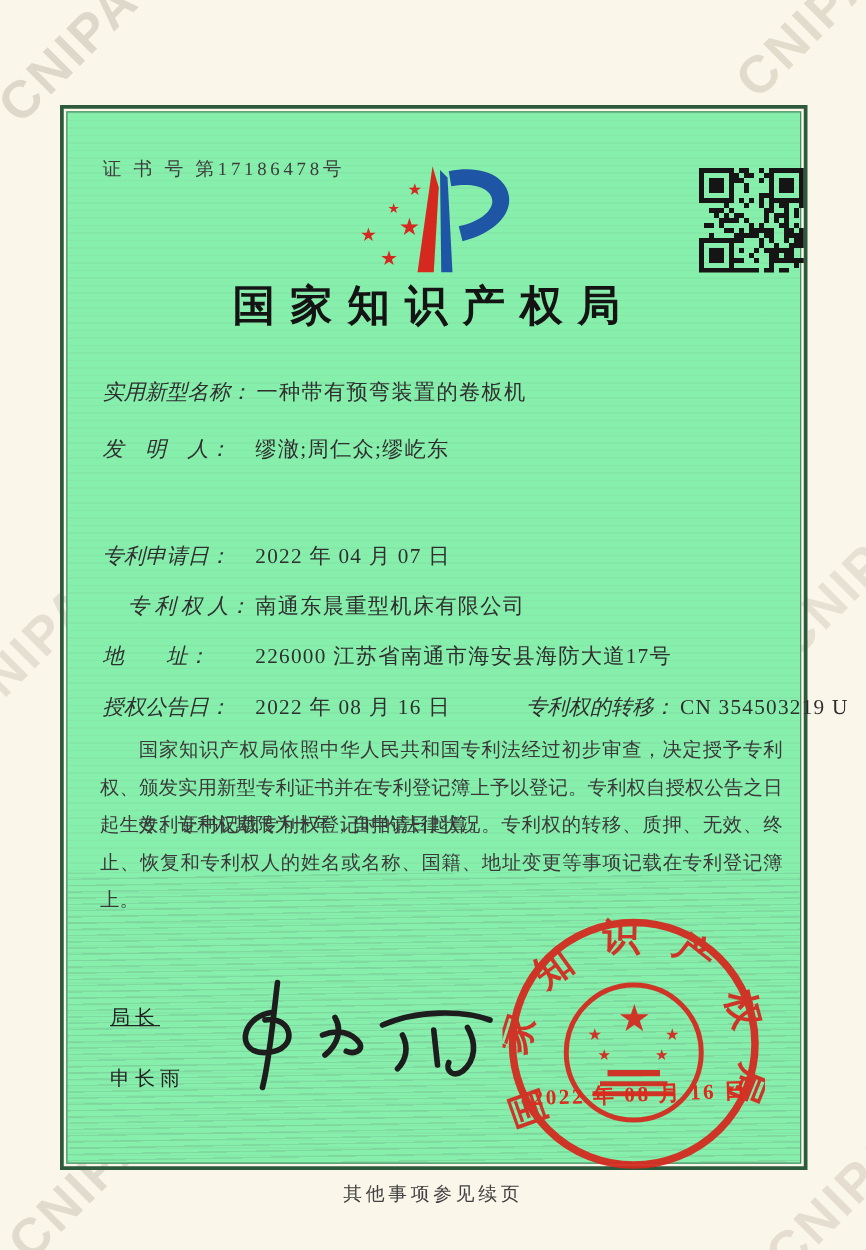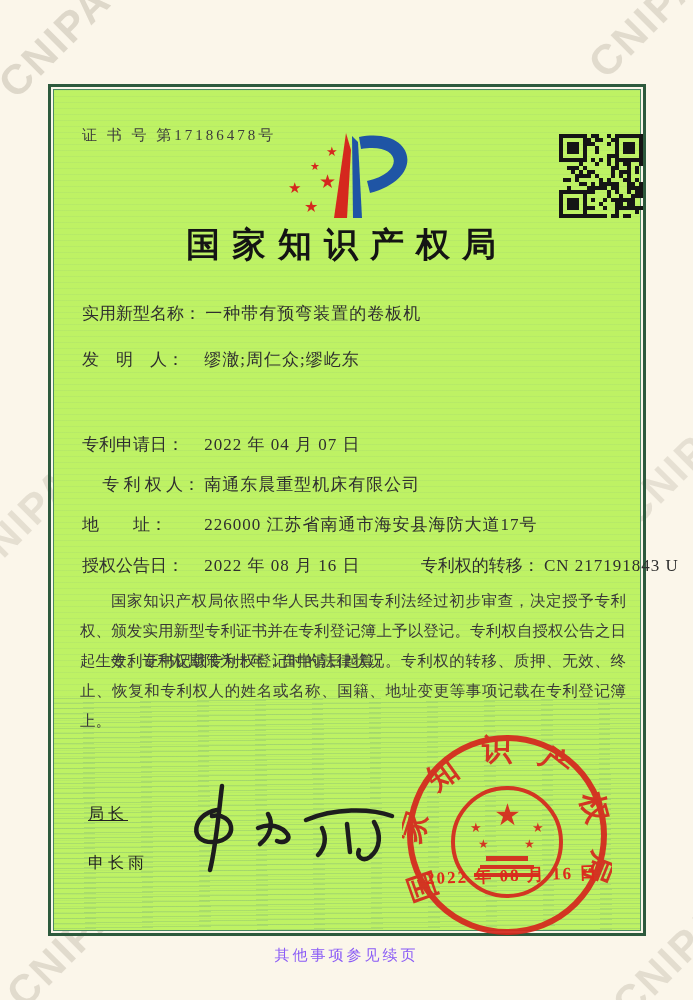--- a/index.html
+++ b/index.html
@@ -8,55 +8,55 @@
 
   
   .wm{position:absolute;font-family:"Liberation Sans","DejaVu Sans",sans-serif;
       font-weight:bold;font-size:42px;color:#a89f8d;transform:rotate(-45deg);
       letter-spacing:2px;pointer-events:none;}
 
   
   .frame{position:absolute;left:48px;top:84px;width:598px;height:852px;
          border:3px solid #2d5a3d;box-sizing:border-box;}
   .frame-inner{position:absolute;left:2px;top:2px;right:2px;bottom:2px;
-         border:1px solid #54083c;border-color:#4b8a63;background:#bef264;}
+         border:1px solid #54083c;border-color:#4b8a63;background:#86efac;}
 
   .guilloche-all{position:absolute;left:0;top:0;right:0;bottom:0;
       background:repeating-linear-gradient(180deg, rgba(120,165,135,0.10) 0 1px, transparent 1px 6px);}
   .guilloche-bottom{position:absolute;left:0;top:608px;right:0;bottom:0;
       background:repeating-linear-gradient(179deg, rgba(110,160,125,0.26) 0 1.2px, transparent 1.2px 5px);}
 
   .cert-no{position:absolute;left:28px;top:36px;font-size:15px;color:#3c3c3c;letter-spacing:3px;}
   .logo{position:absolute;left:222px;top:40px;}
   .qr{position:absolute;left:505px;top:44px;}
 
   .title{position:absolute;left:0;top:132px;width:100%;text-align:center;
          font-size:34px;font-weight:bold;color:#141414;letter-spacing:12px;}
 
   .frow{position:absolute;left:28px;font-size:17px;color:#2f2f2f;white-space:nowrap;}
-  .flabel{display:inline-block;min-width:118px;}
+  .flabel{display:inline-block;min-width:118px;font-style:italic;}
   .fvalue{letter-spacing:1px;}
   .grant-label{margin-left:56px;}
 
   .body-par{position:absolute;left:26px;width:546px;font-size:15.5px;line-height:1.92;
             color:#3a3a3a;text-align:justify;}
   .body-par p{margin:0;text-indent:2em;}
 
   .issuer{position:absolute;left:34px;top:714px;font-size:16px;color:#222;letter-spacing:4px;}
   .issuer .t{margin-bottom:28px;text-decoration:underline;}
   .signature{position:absolute;left:118px;top:688px;}
 
   .seal{position:absolute;left:348px;top:640px;opacity:.93;}
   .seal-date{position:absolute;left:372px;top:774px;font-size:17px;font-weight:bold;
              color:#dd2a1c;letter-spacing:2px;transform:rotate(-2deg);white-space:nowrap;}
 
   .page-num{position:absolute;left:0;bottom:10px;width:100%;text-align:center;
             font-size:14px;color:#333;letter-spacing:2px;}
   .cont-note{position:absolute;left:0;top:946px;width:100%;text-align:center;
-             font-size:15px;color:#8b5cf6;letter-spacing:3px;}
+             font-size:15px;color:#404040;letter-spacing:3px;}
 </style>
 </head>
 <body>
 
 <div class="page">
 
   <div class="wm" style="left:-14px;top:18px;opacity:.34;">CNIPA</div>
   <div class="wm" style="left:576px;top:-2px;opacity:.30;">CNIPA</div>
   <div class="wm" style="left:430px;top:300px;opacity:.16;">CNIPA</div>
   <div class="wm" style="left:-50px;top:500px;opacity:.26;">CNIPA</div>
@@ -335,21 +335,21 @@
         <span class="fvalue">南通东晨重型机床有限公司</span>
       </div>
       <div class="frow" style="top:423px;">
         <span class="flabel">地　　址：</span>
         <span class="fvalue">226000 江苏省南通市海安县海防大道17号</span>
       </div>
       <div class="frow" style="top:464px;">
         <span class="flabel">授权公告日：</span>
         <span class="fvalue">2022 年 08 月 16 日</span>
         <span class="flabel grant-label">专利权的转移：</span>
-        <span class="fvalue">CN 217191843 U</span>
+        <span class="fvalue">CN 354503219 U</span>
       </div>
 
       <div class="body-par" style="top:556px;">
         <p>专利证书记载专利权登记时的法律状况。专利权的转移、质押、无效、终止、恢复和专利权人的姓名或名称、国籍、地址变更等事项记载在专利登记簿上。</p>
       </div>
       <div class="body-par" style="top:496px;">
         <p>国家知识产权局依照中华人民共和国专利法经过初步审查，决定授予专利权、颁发实用新型专利证书并在专利登记簿上予以登记。专利权自授权公告之日起生效。专利权期限为十年，自申请日起算。</p>
       </div>
 
       <div class="issuer">

